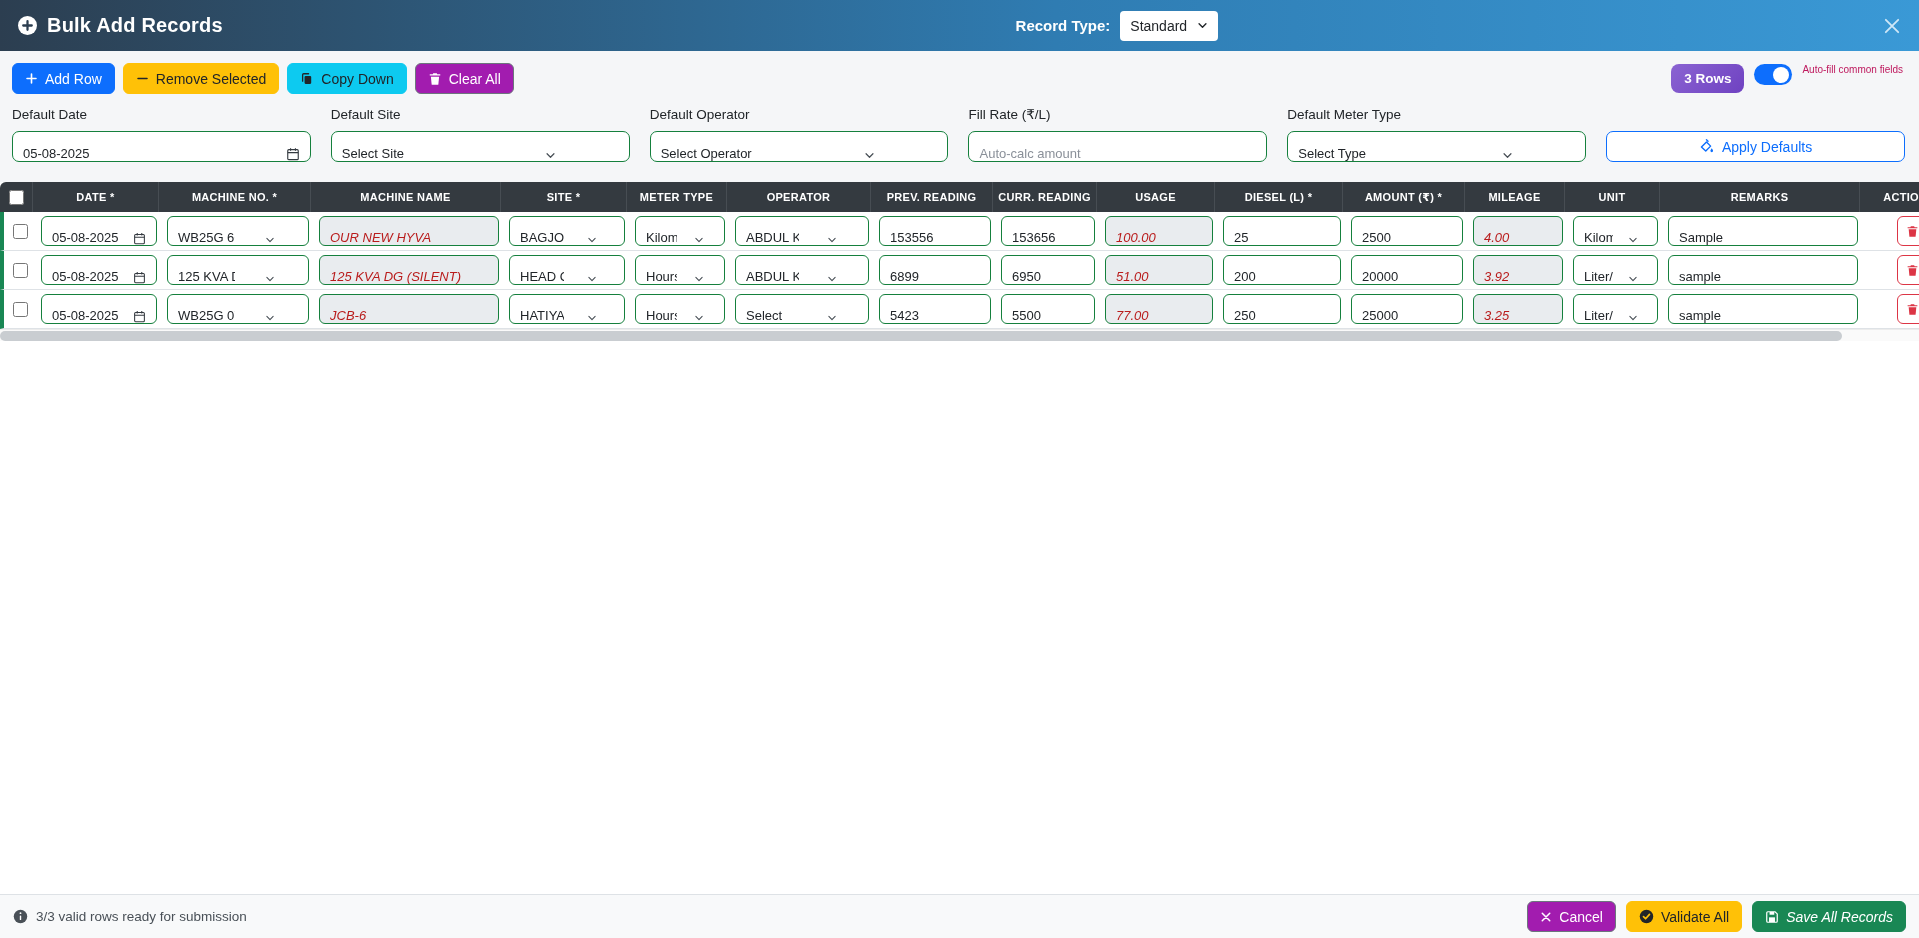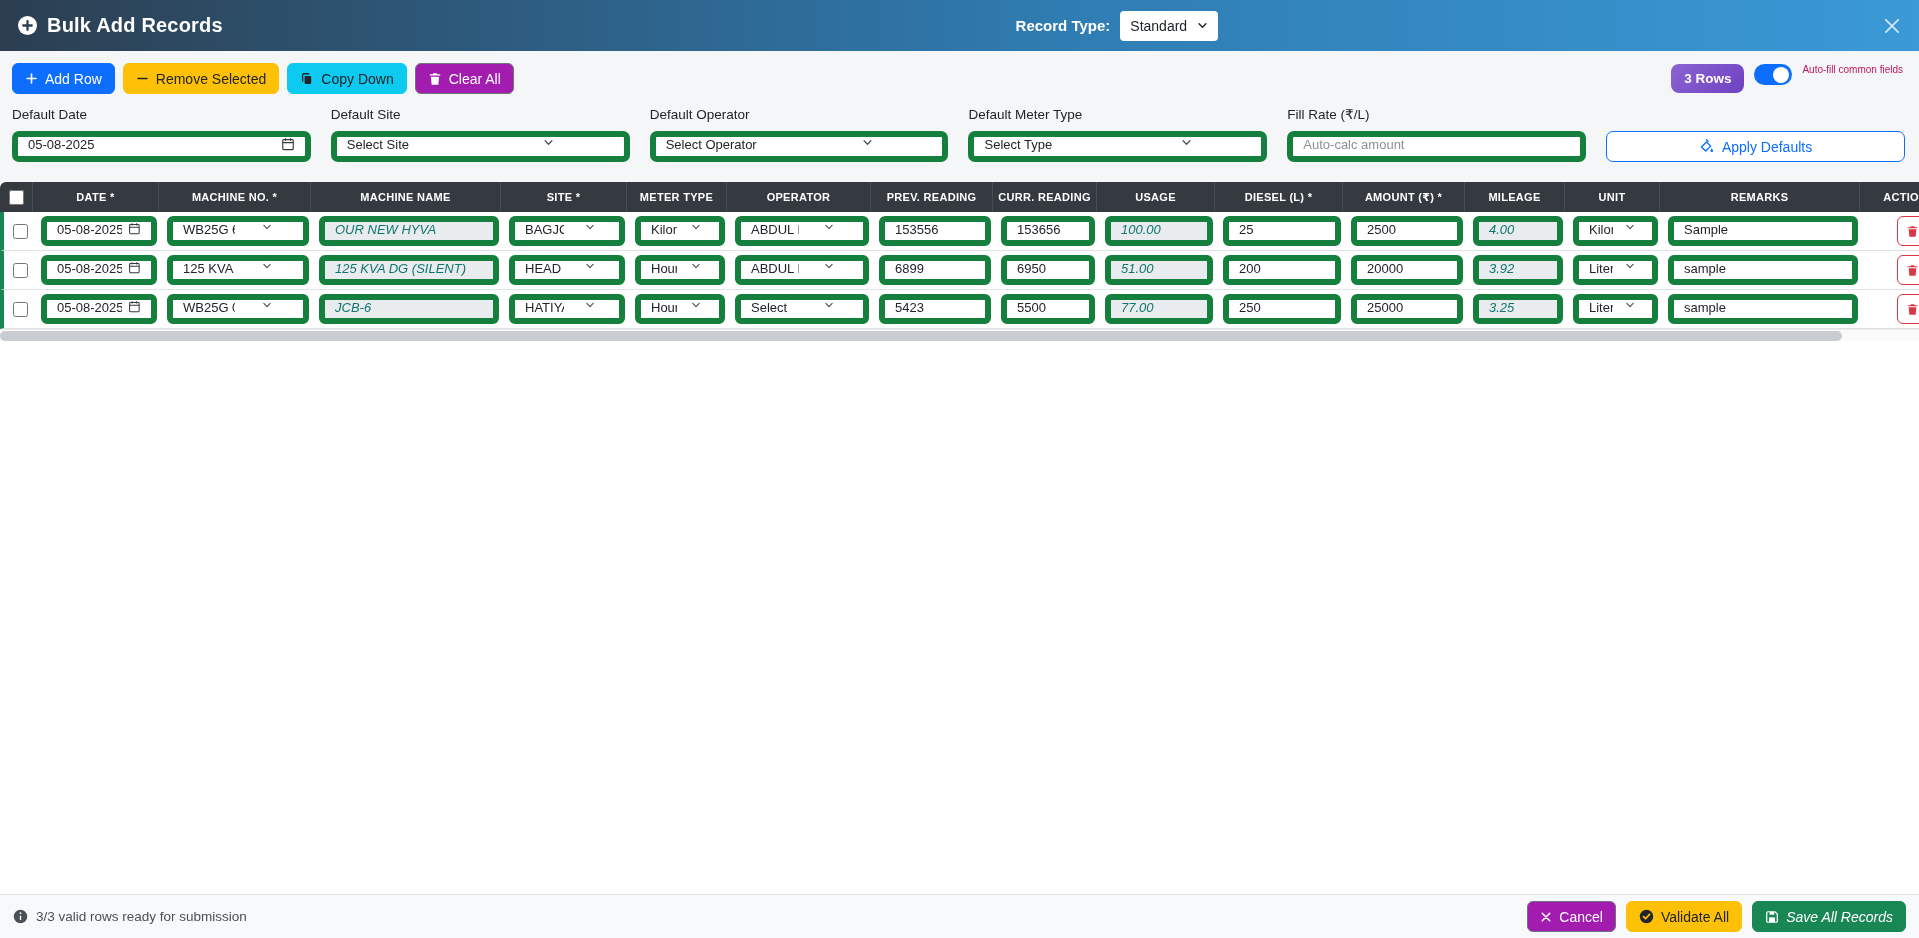--- a/index.html
+++ b/index.html
@@ -55,22 +55,22 @@
     position: absolute; top: 2.5px; right: 3px; width: 16px; height: 16px;
     background: #fff; border-radius: 50%;
   }
   .toggle-label { font-size: 10px; color: #be185d; }
 
   
   .defaults { display: flex; gap: 20px; padding: 12px 14px 0 12px; align-items: flex-end; }
   .field { flex: 1; min-width: 0; }
   .field > label { display: block; font-size: 13.5px; color: #212529; margin-bottom: 9px; }
   .inputbox, .sel {
-    height: 31px; background: #fff; border: 6px solid #15803d; border-radius: 7px;
-    display: flex; align-items: flex-start; padding: 0 10px; font-size: 13px; color: #212529;
+    height: 31px; background: #fff; border: 1px solid #15803d; border-radius: 7px;
+    display: flex; align-items: flex-end; padding: 0 10px; font-size: 13px; color: #212529;
     width: 100%; overflow: hidden;
   }
   .sel { cursor: pointer; justify-content: space-between; gap: 6px; }
   .sel > span { white-space: nowrap; overflow: hidden; flex: 1; }
   .inputbox input {
     border: 0; outline: 0; width: 100%; font-size: 13px; font-family: inherit;
     background: transparent; color: #212529;
   }
   .inputbox input::placeholder { color: #8a9099; }
   .datefield { justify-content: space-between; gap: 6px; }
@@ -95,21 +95,21 @@
   }
   .th:first-child { border-left: none; }
   .trow {
     display: flex; width: 1958px; background: #fff; height: 39px;
     border-bottom: 1px solid #dee2e6; border-left: 4px solid #198754;
     align-items: center;
   }
   .td { padding: 0 5px; display: flex; align-items: center; justify-content: flex-start; flex: none; height: 100%; }
   .td .inputbox, .td .sel { height: 30px; border-radius: 6px; }
   .td .inputbox.readonly {
-    background: #e9ecef; color: #0f766e; font-style: italic;
+    background: #e9ecef; color: #b91c1c; font-style: italic;
   }
   .cellcheck { justify-content: center; }
   input[type="checkbox"] { width: 15px; height: 15px; cursor: pointer; accent-color: #0d6efd; }
 
   .c-check   { width: 32px;  justify-content: center; }
   .c-date    { width: 126px; }
   .c-mno     { width: 152px; }
   .c-mname   { width: 190px; }
   .c-site    { width: 126px; }
   .c-meter   { width: 100px; }
@@ -258,34 +258,34 @@
         <div class="sel">
           <span>Select Operator</span>
           <span class="icn">
               <svg width="11" height="11" viewBox="0 0 16 16">
                 <path d="M3 5.5l5 5 5-5" fill="none" stroke="#495057" stroke-width="1.8" stroke-linecap="round" stroke-linejoin="round"></path>
               </svg>
             </span>
         </div>
       </div>
       <div class="field">
+        <label>Fill Rate (₹/L)</label>
+        <div class="inputbox">
+          <input type="text" placeholder="Auto-calc amount" style="">
+        </div>
+      </div>
+      <div class="field">
         <label>Default Meter Type</label>
         <div class="sel">
           <span>Select Type</span>
           <span class="icn">
               <svg width="11" height="11" viewBox="0 0 16 16">
                 <path d="M3 5.5l5 5 5-5" fill="none" stroke="#495057" stroke-width="1.8" stroke-linecap="round" stroke-linejoin="round"></path>
               </svg>
             </span>
-        </div>
-      </div>
-      <div class="field">
-        <label>Fill Rate (₹/L)</label>
-        <div class="inputbox">
-          <input type="text" placeholder="Auto-calc amount" style="">
         </div>
       </div>
       <div class="field">
         <button class="apply-btn">
           <span class="icn">
               <svg width="15" height="15" viewBox="0 0 16 16">
                 <path d="M2.6 8.6L8 3.2l4.4 4.4-5.2 5.2z" fill="none" stroke="#0d6efd" stroke-width="1.5" stroke-linejoin="round"></path>
                 <path d="M8 .8L9.6 2.4" stroke="#0d6efd" stroke-width="1.5" stroke-linecap="round"></path>
                 <path d="M13.6 9.8c.8 1.2 1.4 2.1 1.4 2.8a1.4 1.4 0 0 1-2.8 0c0-.7.6-1.6 1.4-2.8z" fill="#0d6efd"></path>
               </svg>

